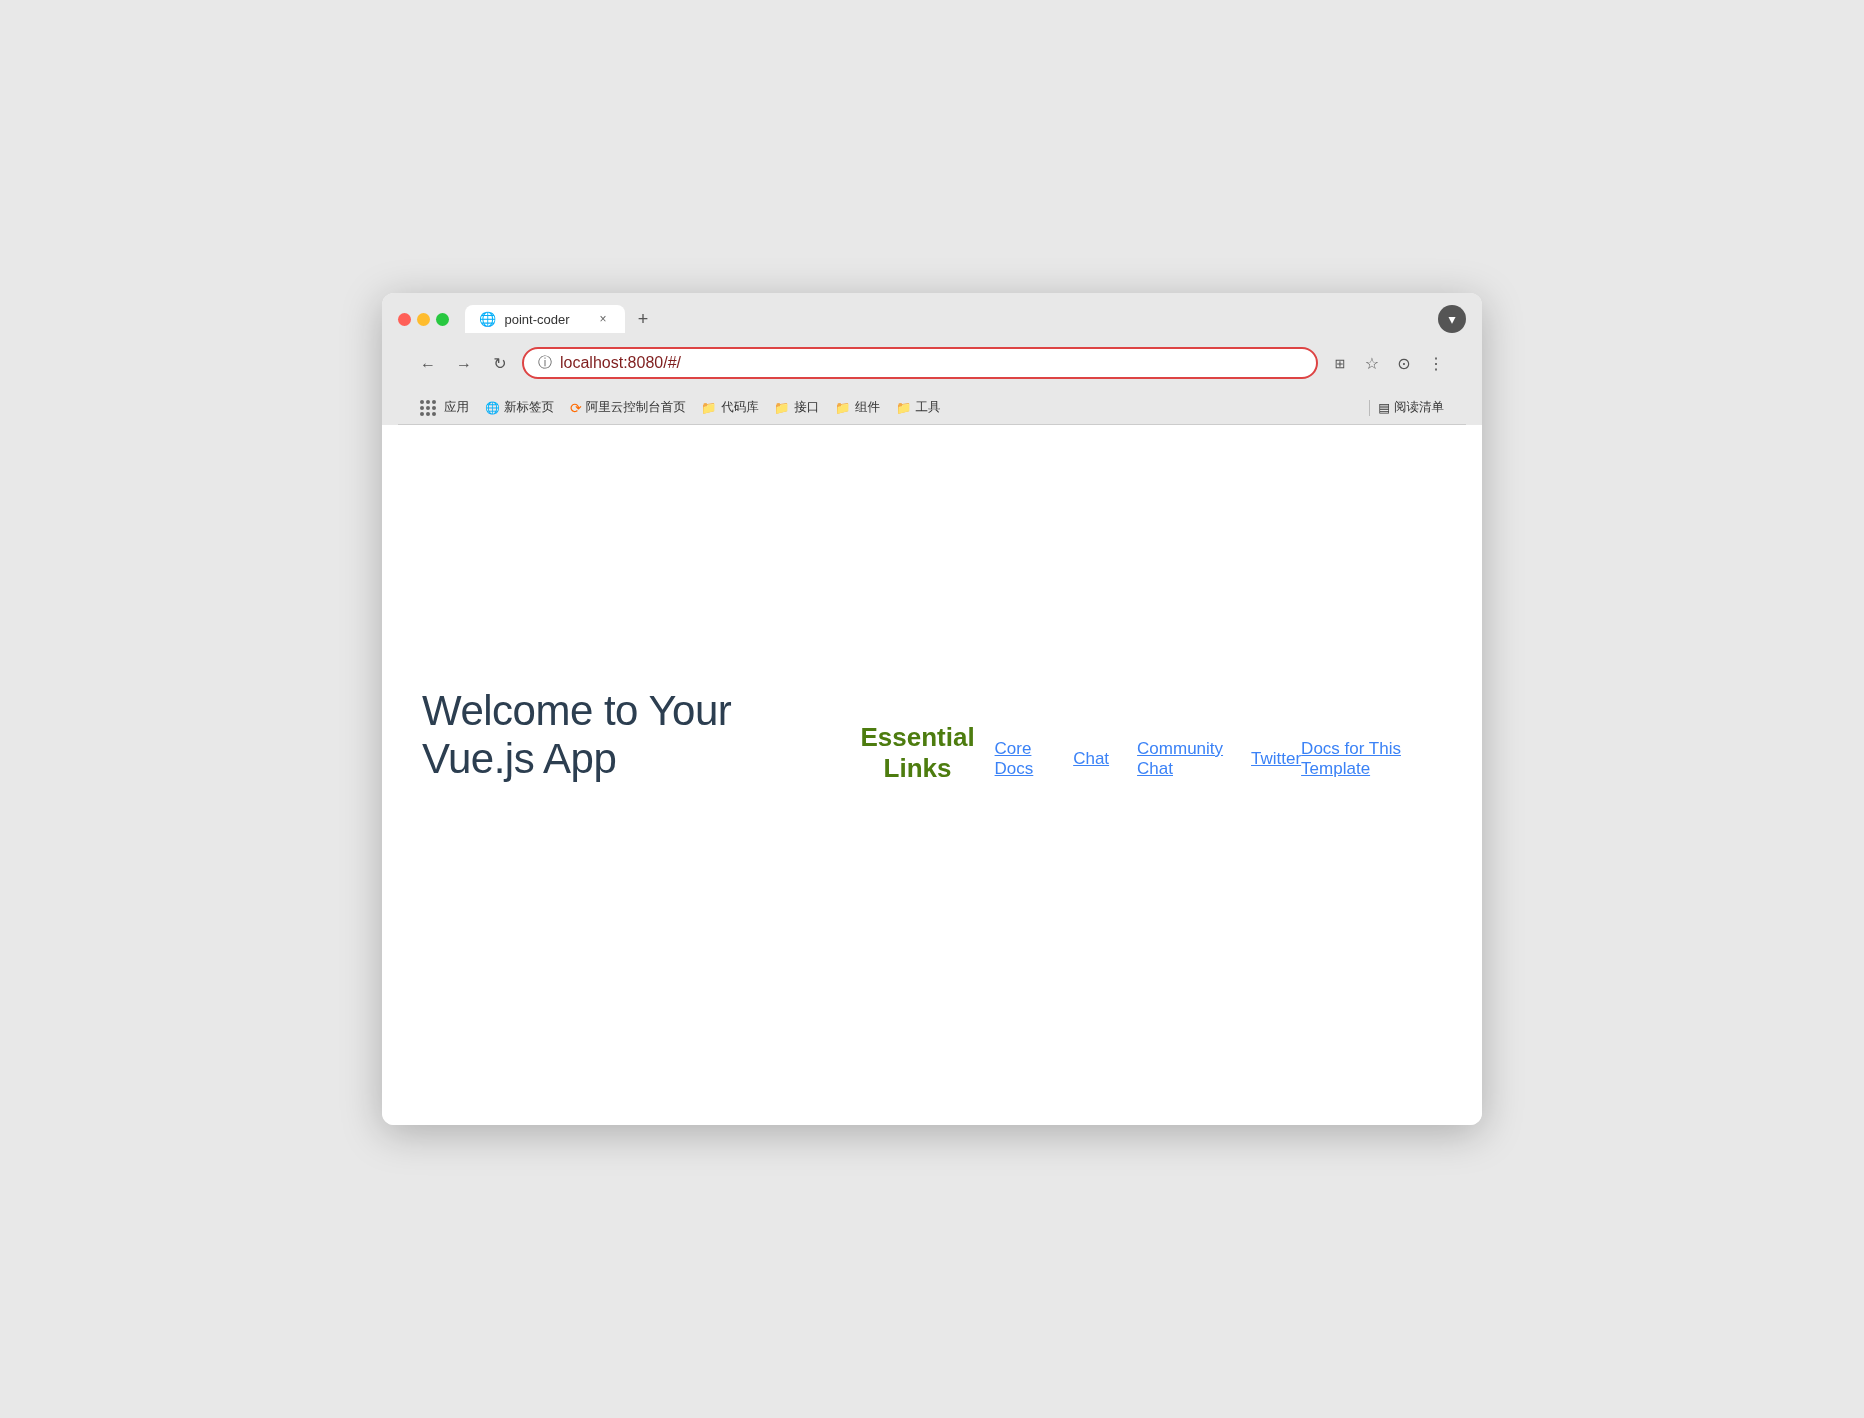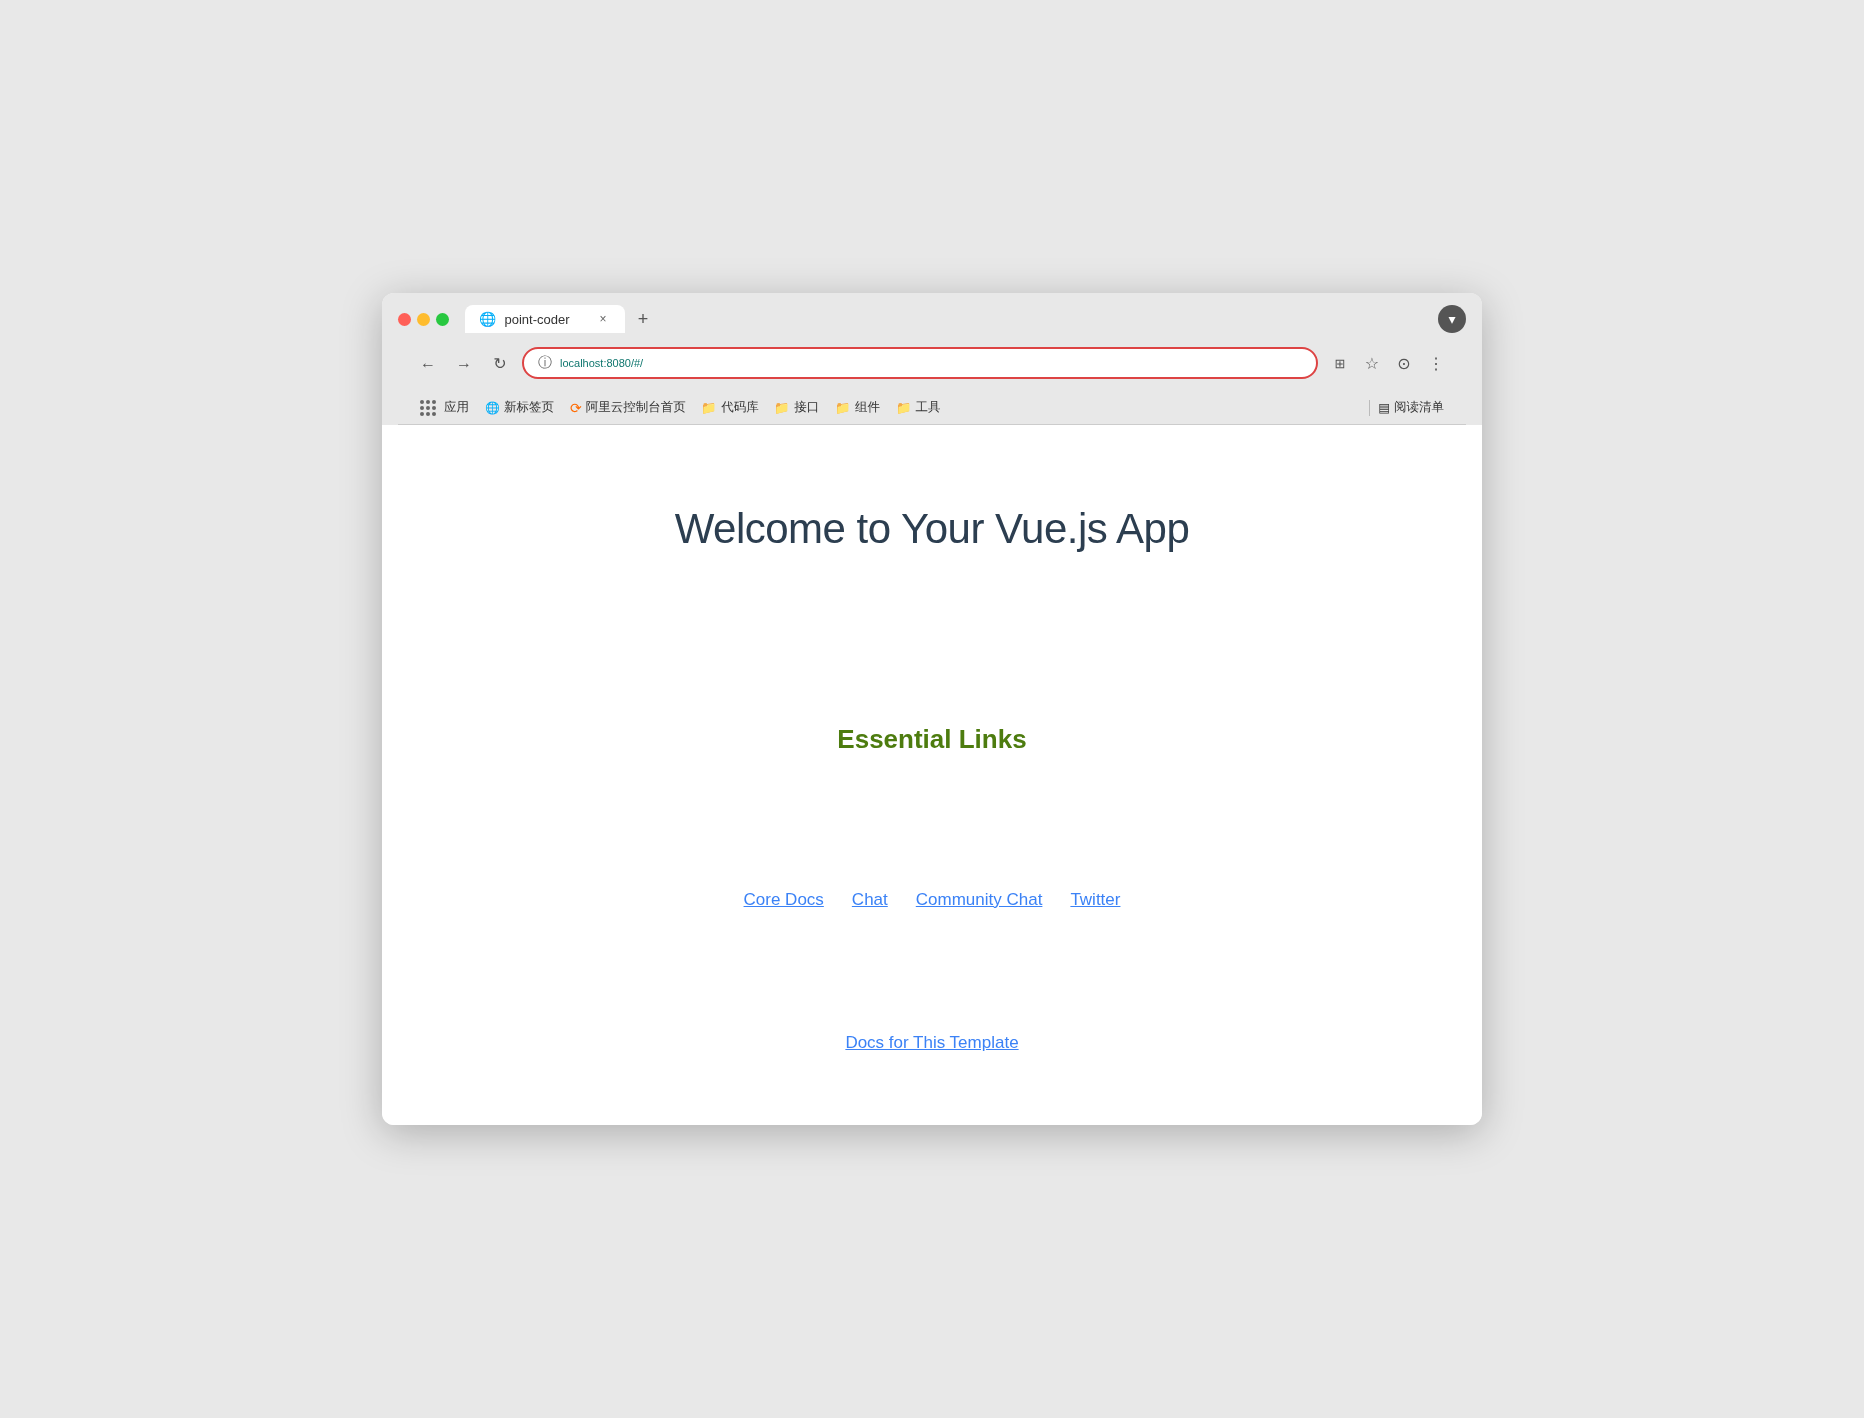--- a/index.html
+++ b/index.html
@@ -149,22 +149,22 @@
       font-size: 14px;
       color: #222;
     }
 
     .url-bar-info-icon {
       color: #666;
       font-size: 14px;
     }
 
     .url-text {
-      font-size: 11px;
-      color: #0f766e;
+      font-size: 16px;
+      color: #7f1d1d;
     }
 
     .nav-actions {
       display: flex;
       align-items: center;
       gap: 4px;
     }
 
     .nav-action-btn {
       width: 28px;
@@ -233,24 +233,24 @@
       gap: 4px;
       padding: 2px 6px;
       cursor: pointer;
     }
 
     
     .page-content {
       background: #ffffff;
       min-height: 700px;
       display: flex;
-      flex-direction: column;
+      flex-direction: row;
       align-items: center;
       justify-content: space-between;
-      padding: 80px 40px 60px;
+      padding: 40px 40px 60px;
     }
 
     .page-title {
       font-size: 42px;
       font-weight: 400;
       color: #2c3e50;
       margin-bottom: 60px;
       letter-spacing: -0.5px;
     }
 

